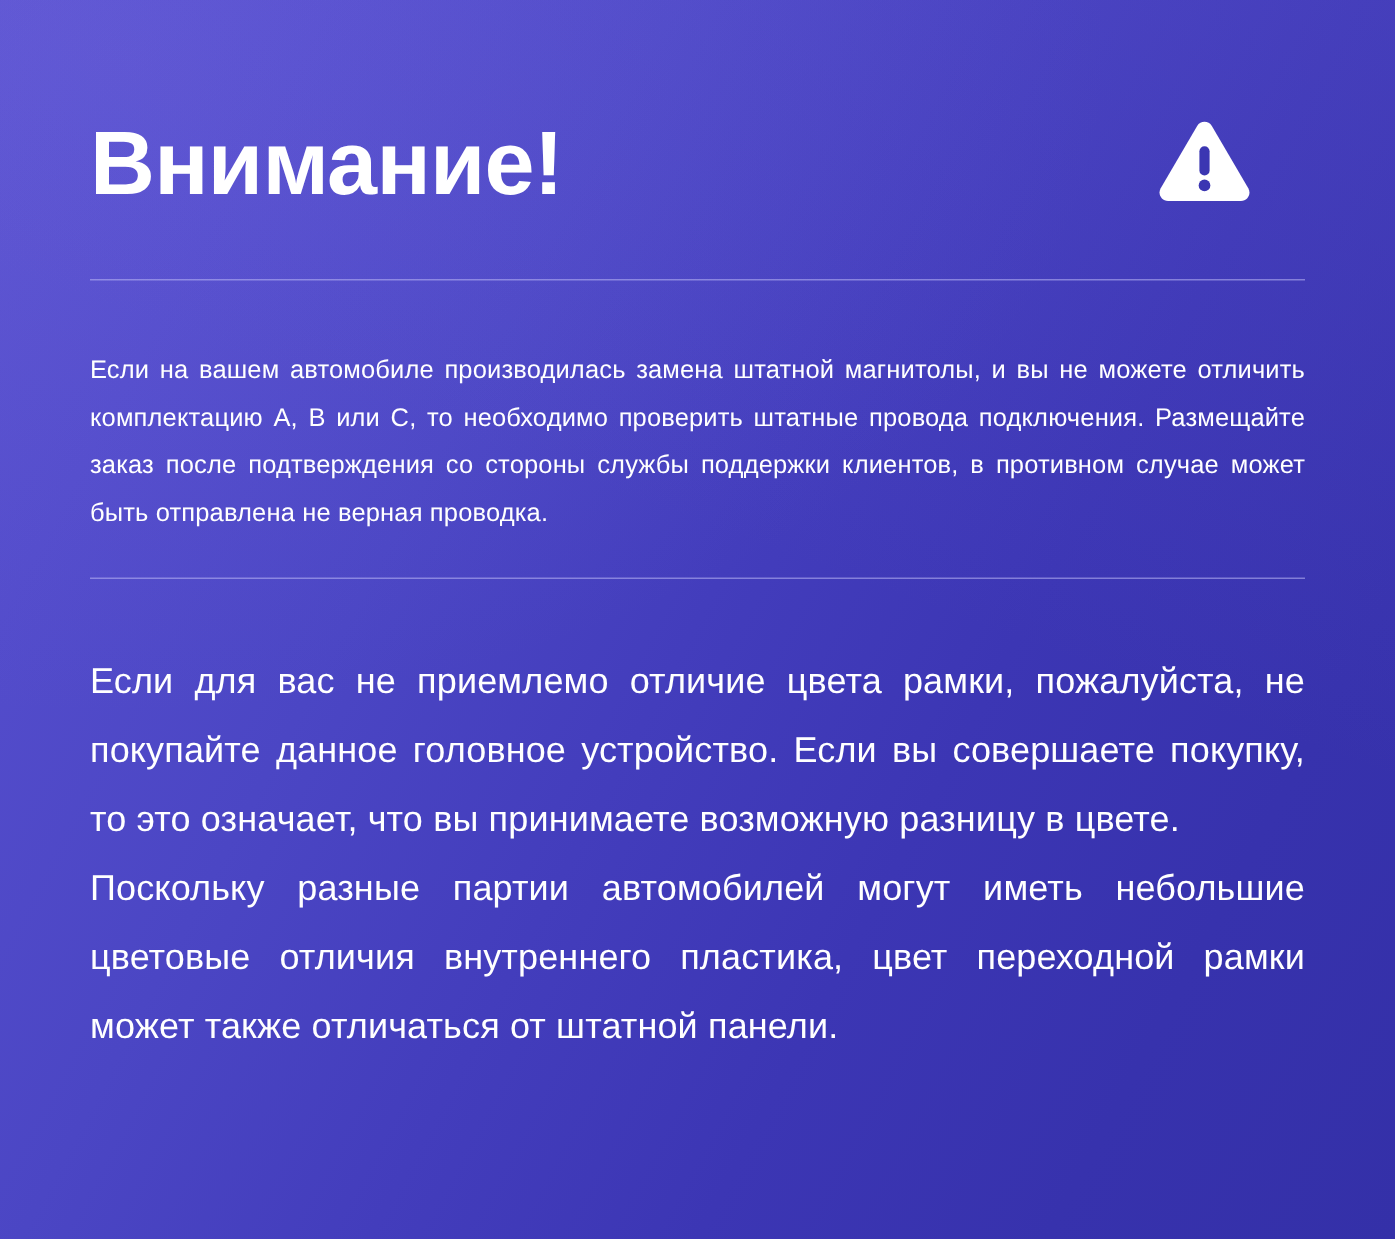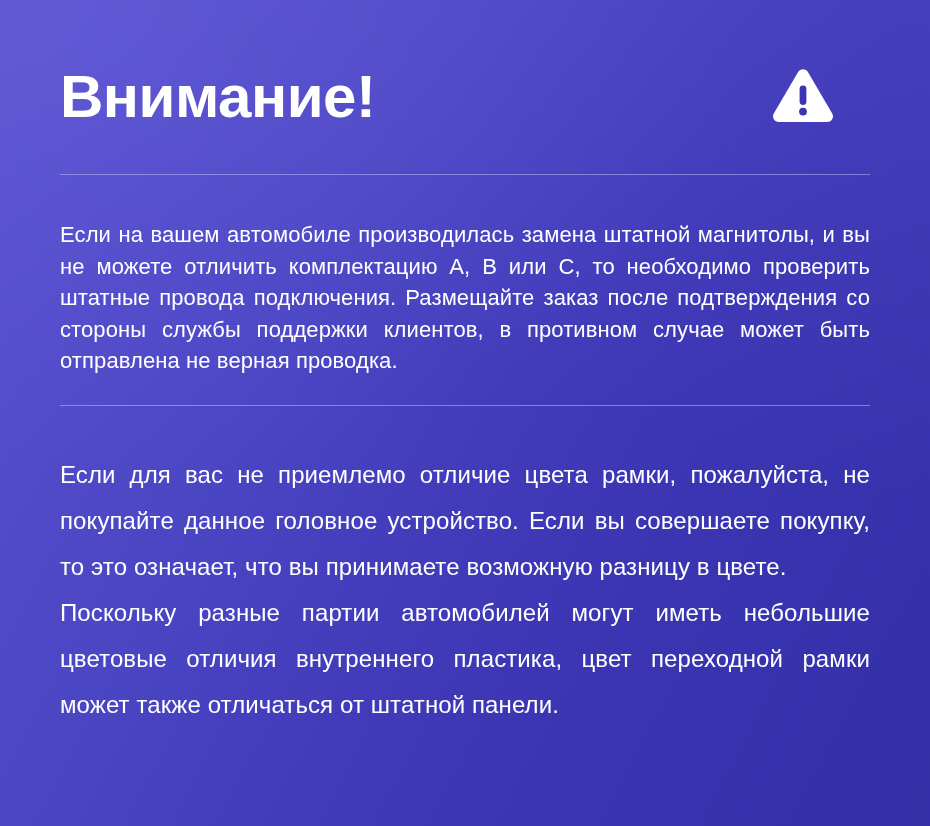--- a/index.html
+++ b/index.html
@@ -47,21 +47,21 @@
     z-index: 2;
     padding: 0 60px;
   }
 
   
   .header-row {
     display: flex;
     align-items: center;
     justify-content: space-between;
     height: 118px;
-    padding-top: 38px;
+    padding-top: 50px;
     box-sizing: content-box;
   }
 
   .title {
     margin: 0;
     color: #ffffff;
     font-size: 60px;
     font-weight: 700;
     letter-spacing: -0.5px;
     line-height: 1;
@@ -87,21 +87,21 @@
 
   
   .para-block {
     color: #ffffff;
     text-align: justify;
     text-justify: inter-word;
   }
 
   #block-one {
     margin-top: 44px;
-    font-size: 22px;
+    font-size: 17px;
     line-height: 31.5px;
     letter-spacing: 0.1px;
   }
 
   #block-two {
     margin-top: 46px;
     font-size: 24px;
     line-height: 46px;
     letter-spacing: 0.1px;
   }

